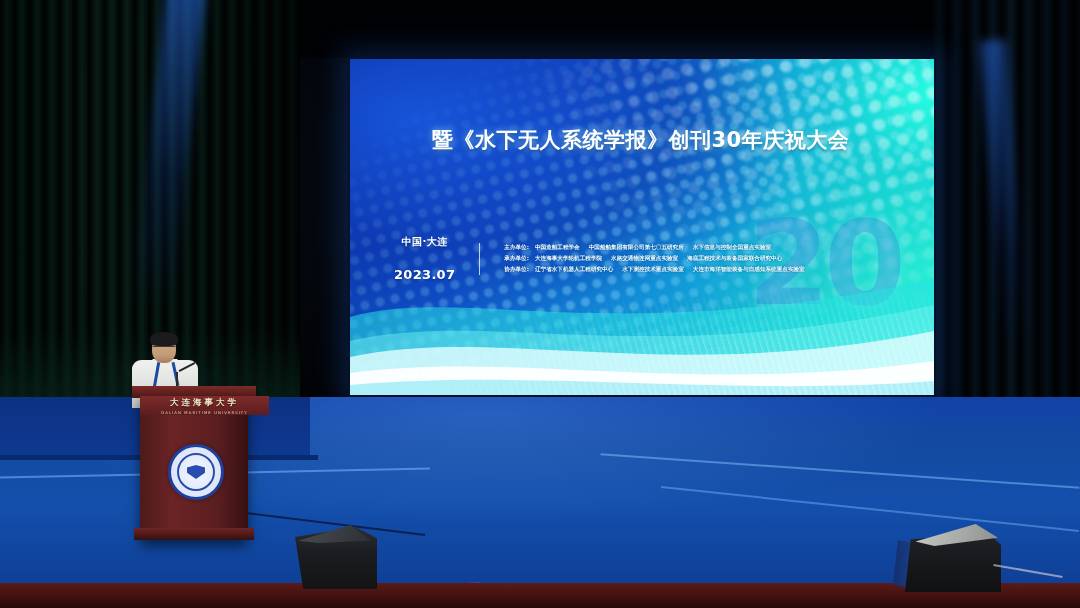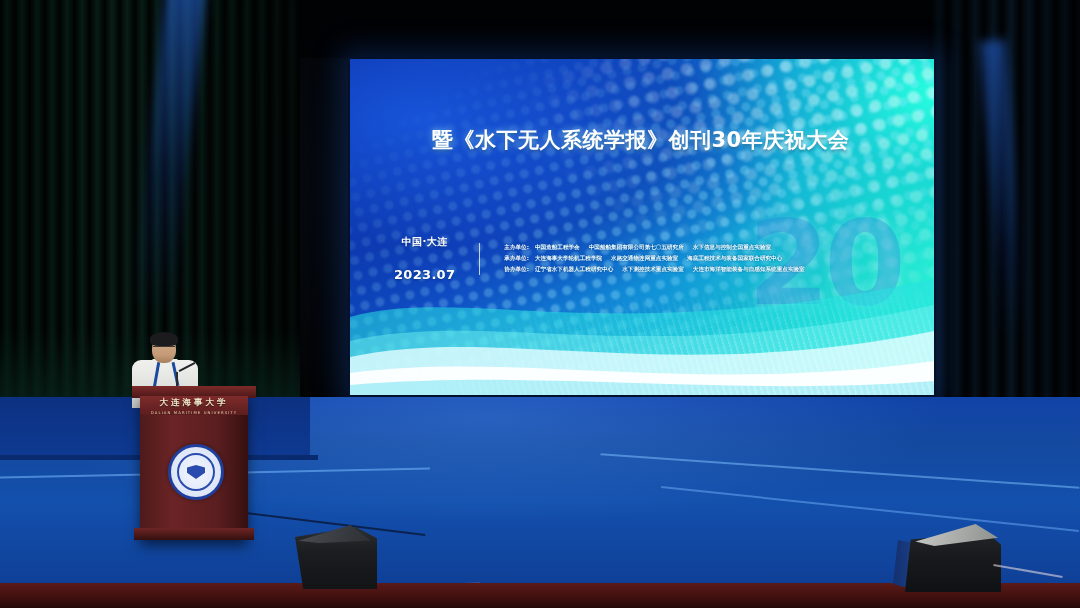--- a/index.html
+++ b/index.html
@@ -110,21 +110,21 @@
     background:rgba(200,120,120,.5);transform:rotate(-2deg);}
   .stage-front{position:absolute;left:0;top:583px;width:1080px;height:25px;
     background:linear-gradient(180deg,#5b1a18 0%,#3e100f 60%,#25090a 100%);}
 
   
   .podium{position:absolute;left:140px;top:392px;width:108px;height:148px;
     background:linear-gradient(90deg,#4e1a1b 0%,#6b2425 30%,#5a1e20 72%,#36100f 100%);
     box-shadow:0 6px 12px rgba(0,0,0,.55);}
   .podium-top{position:absolute;left:132px;top:386px;width:124px;height:12px;
     background:linear-gradient(180deg,#7d2b2a,#4a1617);}
-  .podium-sign{position:absolute;left:140px;top:396px;width:108px;height:19px;
+  .podium-sign{position:absolute;left:140px;top:396px;width:129px;height:19px;
     background:linear-gradient(180deg,#7e2b2b,#5c1d1e);display:flex;flex-direction:column;
     align-items:center;justify-content:center;}
   .sign-cn{font-size:8.5px;color:#f2e6c8;letter-spacing:3px;font-weight:700;
     font-family:"DejaVu Sans",sans-serif;text-shadow:0 1px 1px rgba(0,0,0,.6);}
   .sign-en{font-size:3.8px;color:#e8d9b6;letter-spacing:1.1px;margin-top:1px;
     font-family:"DejaVu Sans",sans-serif;}
   .emblem{position:absolute;left:168px;top:444px;width:50px;height:50px;border-radius:50%;
     background:radial-gradient(circle,#f3f6ff 0%,#dde6f7 70%,#c8d4ec 100%);
     border:3px solid #1f3f9e;box-shadow:0 0 4px rgba(0,0,0,.4);
     display:flex;align-items:center;justify-content:center;}

